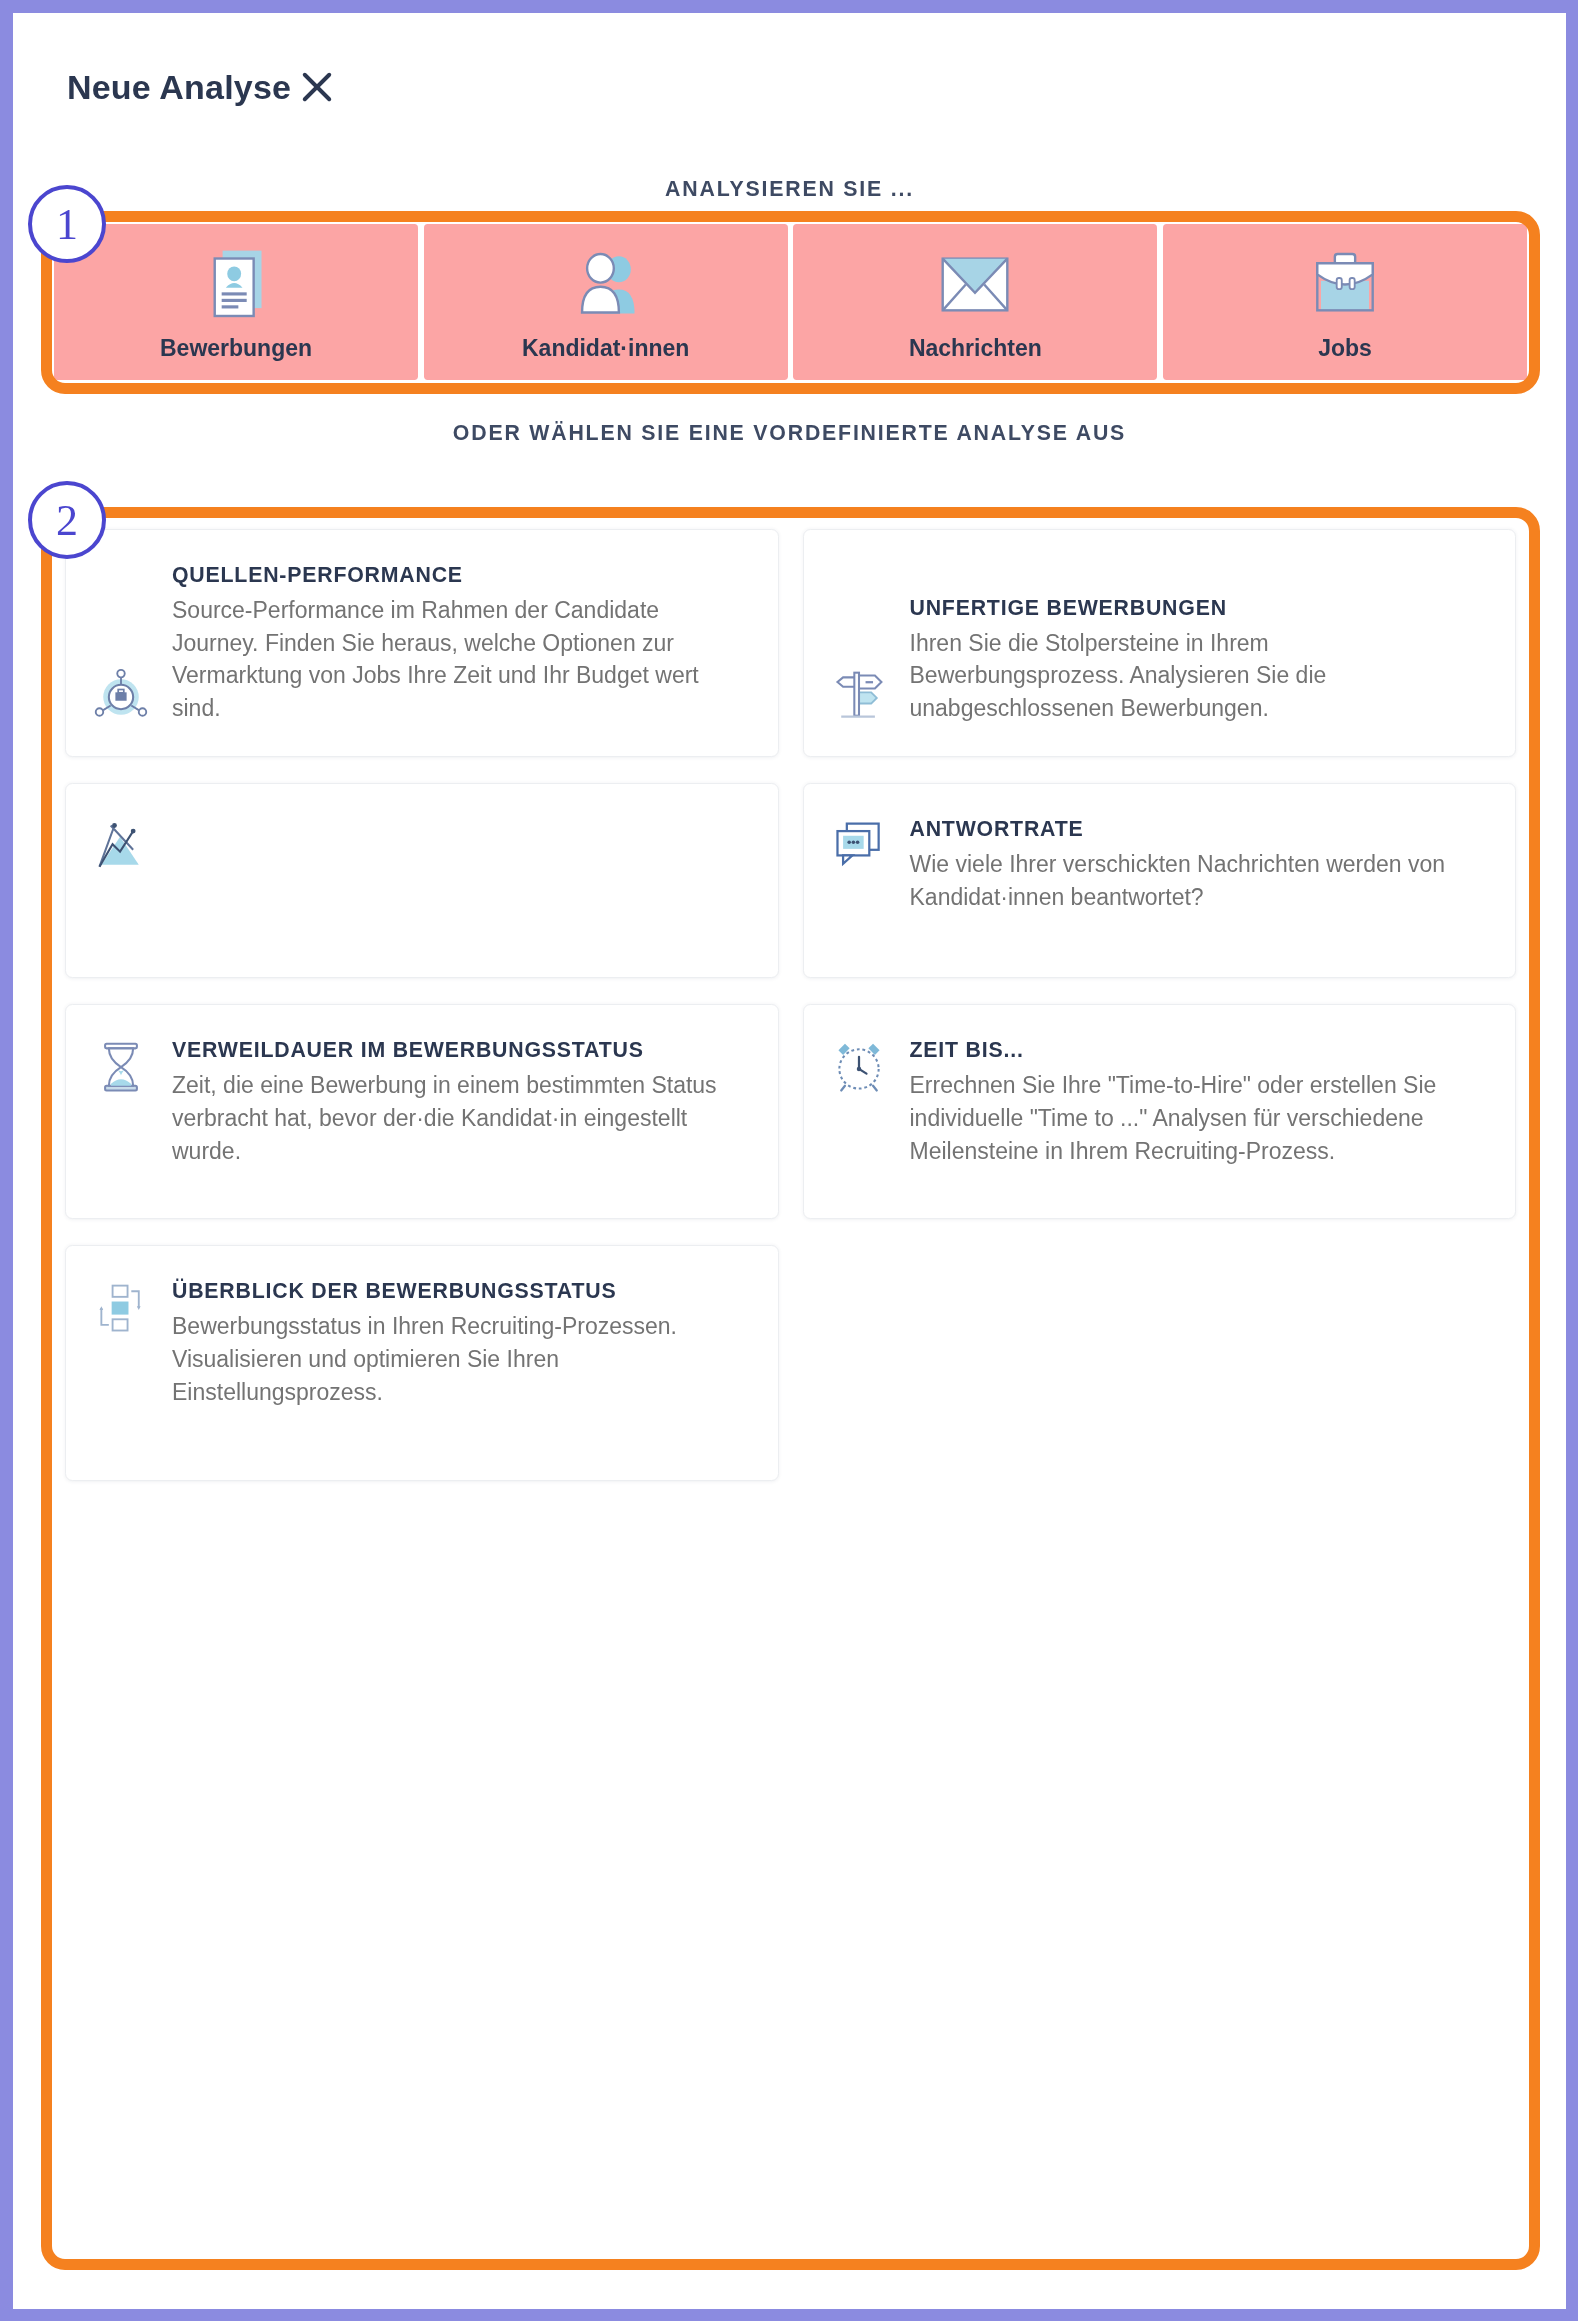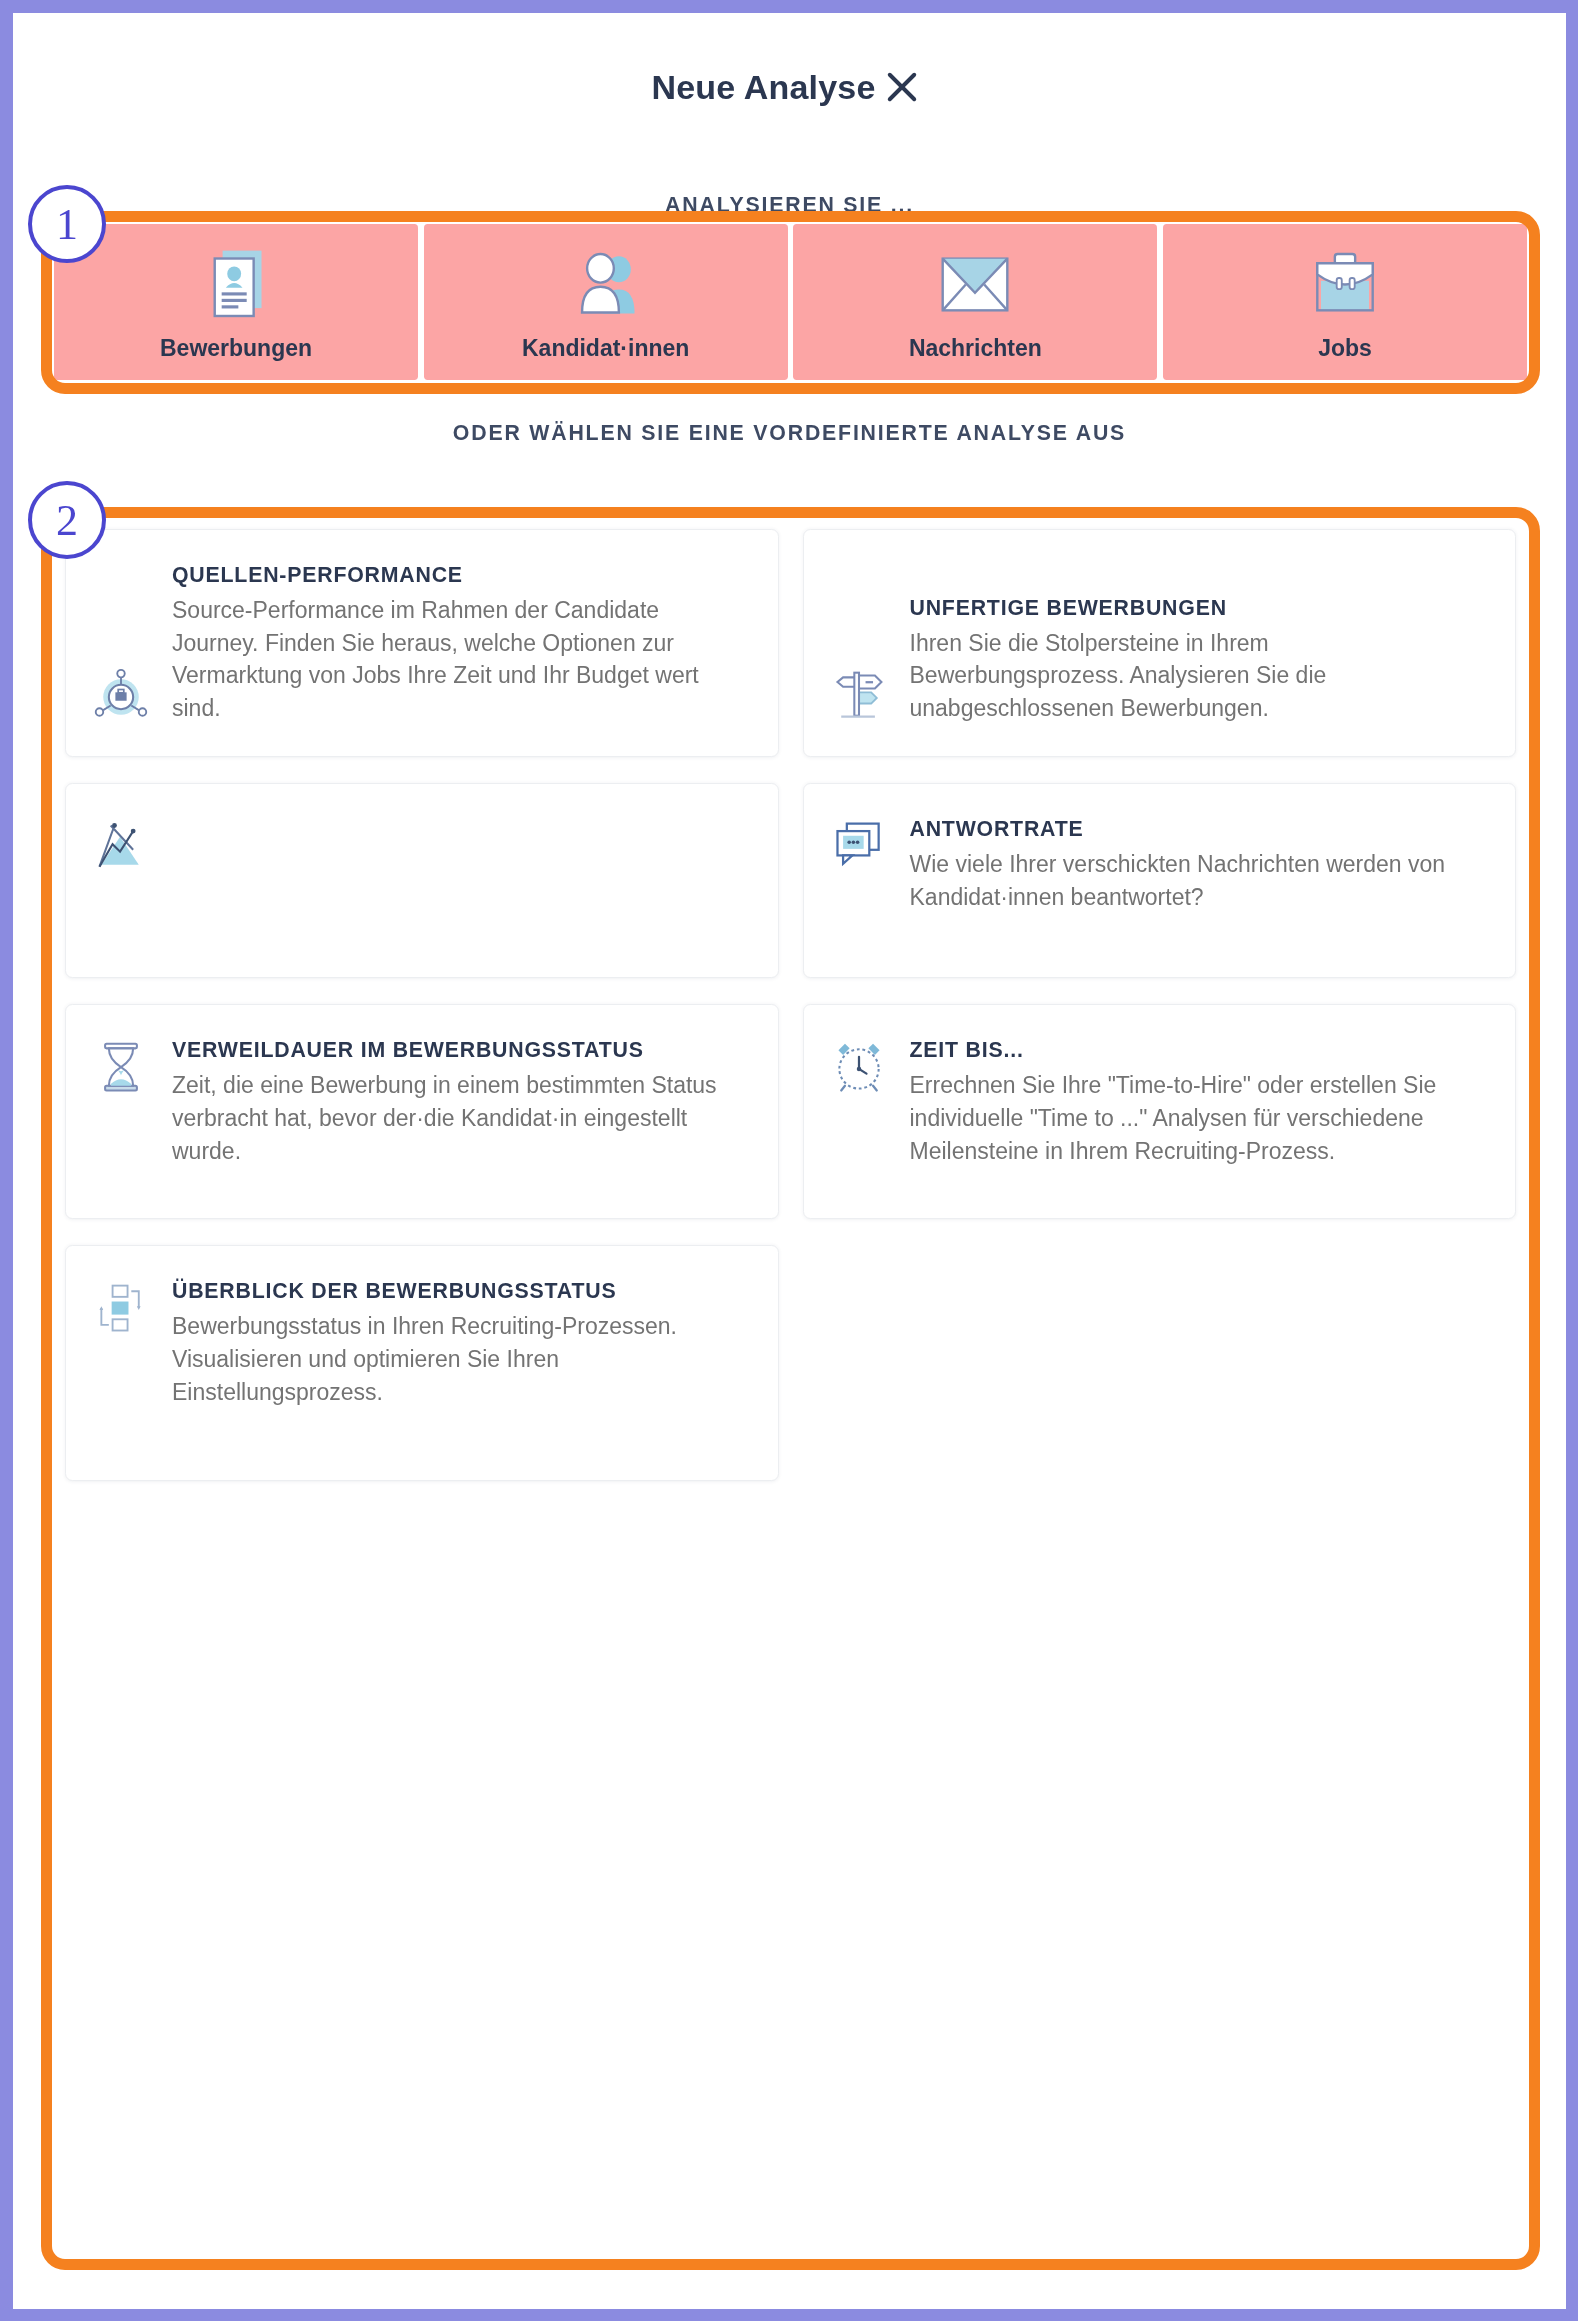--- a/index.html
+++ b/index.html
@@ -27,21 +27,21 @@
     overflow: visible;
   }
 
   
   .modal-header {
     position: relative;
     height: 148px;
     padding: 12px 54px;
     display: flex;
     align-items: center;
-    justify-content: center;
+    justify-content: flex-start;
   }
   .modal-title {
     font-size: 34px;
     font-weight: bold;
     color: #2b3750;
     letter-spacing: 0.2px;
   }
   .close-btn {
     width: 52px;
     height: 52px;
@@ -54,21 +54,21 @@
   .close-btn svg { display:block; }
 
   
   .section-caption {
     text-align: center;
     font-size: 21.3px;
     font-weight: bold;
     letter-spacing: 1.8px;
     color: #3e4a63;
   }
-  #caption-analysieren { margin-top: 32px; }
+  #caption-analysieren { margin-top: 16px; }
   #caption-vordefiniert { margin-top: 59px; }
 
   
   .annot {
     position: absolute;
     border: 11px solid #f5811f;
     border-radius: 24px;
     pointer-events: none;
     z-index: 3;
   }

